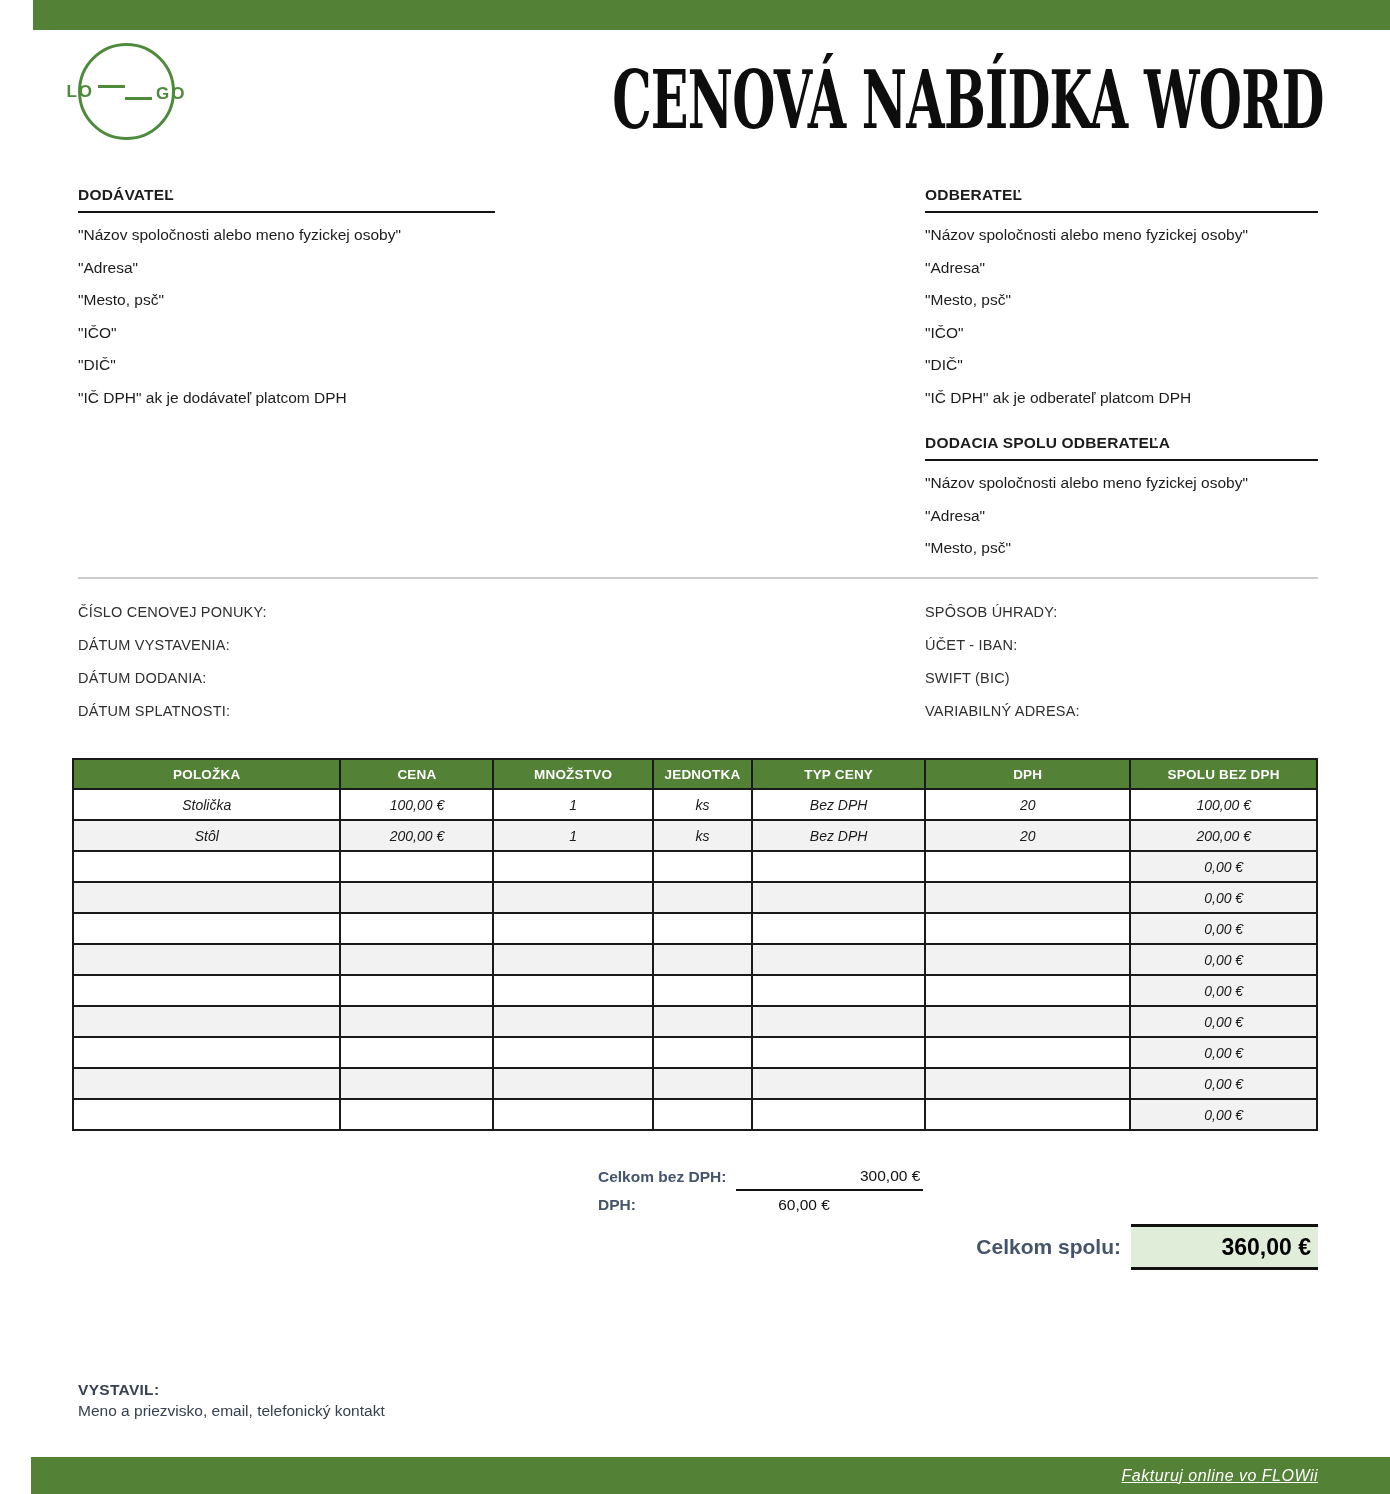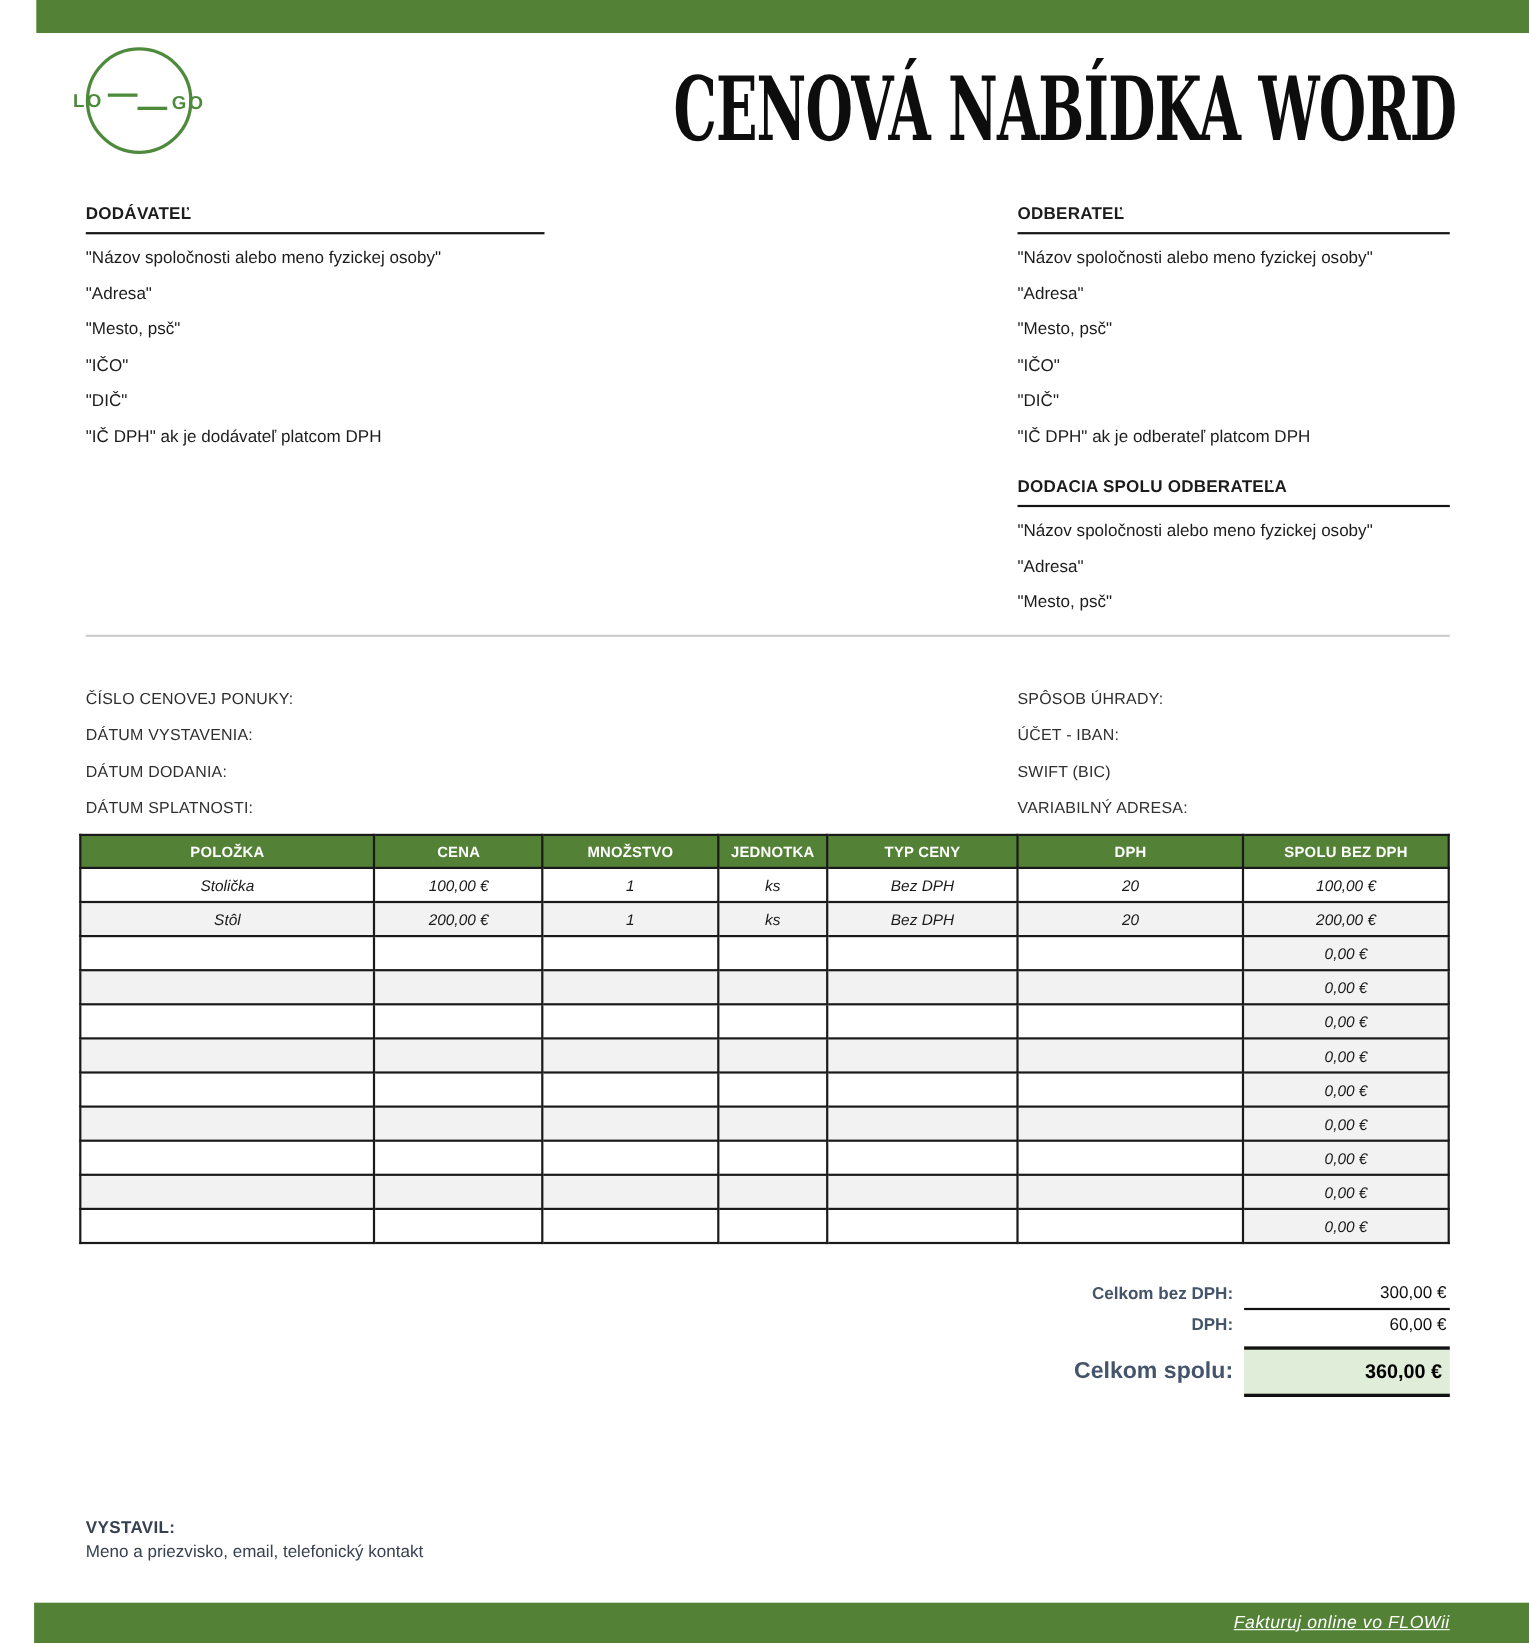--- a/index.html
+++ b/index.html
@@ -47,49 +47,49 @@
     padding-bottom:7px; border-bottom:2.5px solid #141414; margin-bottom:6px;
   }
   .block-line { line-height:32.5px; white-space:nowrap; }
   .supplier { left:78px; top:186px; width:417px; }
   .customer { left:925px; top:186px; width:393px; }
   .delivery { left:925px; top:434px; width:393px; }
 
   .divider { position:absolute; left:78px; top:577px; width:1240px; height:2px; background:#cccccc; }
 
   
-  .fields { position:absolute; font-size:14.5px; color:#2f2f2f; letter-spacing:0.2px;margin-top:24px; }
+  .fields { position:absolute; font-size:14.5px; color:#2f2f2f; letter-spacing:0.2px; }
   .fields div { line-height:33px; white-space:nowrap; }
   .fields-left { left:78px; top:596px; }
   .fields-right { left:925px; top:596px; }
 
   
   .items-table { position:absolute; left:72px; top:758px; width:1246px; border-collapse:collapse; table-layout:fixed; }
   .items-table th {
     background:#538135; color:#ffffff; font-size:13.5px; font-weight:bold;
     height:30px; border:2px solid #1a1a1a; text-align:center; letter-spacing:0.2px;
   }
   .items-table td {
     height:31px; border:2px solid #1a1a1a; font-style:italic; font-size:14px;
     text-align:center; color:#1a1a1a;
   }
 
   
   .totals { position:absolute; right:72px; top:1163px; width:720px; }
-  .t-row { display:flex; justify-content:flex-end; align-items:center; height:28px; }
+  .t-row { display:flex; align-items:center; height:28px; }
   .t-label { font-weight:bold; color:#44546a; font-size:15.5px; margin-right:10px; }
   .t-value { width:187px; text-align:right; font-size:15.5px; color:#111111; padding-right:3px; }
   .t-row.sub .t-value { border-bottom:2px solid #111111; height:28px; line-height:26px; }
   .total-row { display:flex; justify-content:flex-end; align-items:center; margin-top:5px; }
   .total-label { font-size:21px; font-weight:bold; color:#44546a; margin-right:10px; }
   .total-box {
     width:187px; height:46px; background:#e0edd8;
     border-top:3px solid #111111; border-bottom:3px solid #111111;
     display:flex; align-items:center; justify-content:flex-end; padding-right:7px;
-    font-size:18px; font-weight:bold; color:#000000;
+    font-size:23px; font-weight:bold; color:#000000;
   }
 
   
   .issued { position:absolute; left:78px; top:1381px; color:#37414f; font-size:15.5px; }
   .issued-heading { font-weight:bold; letter-spacing:0.3px; margin-bottom:3px; }
 </style>
 </head>
 <body>
 
 <div class="page">

